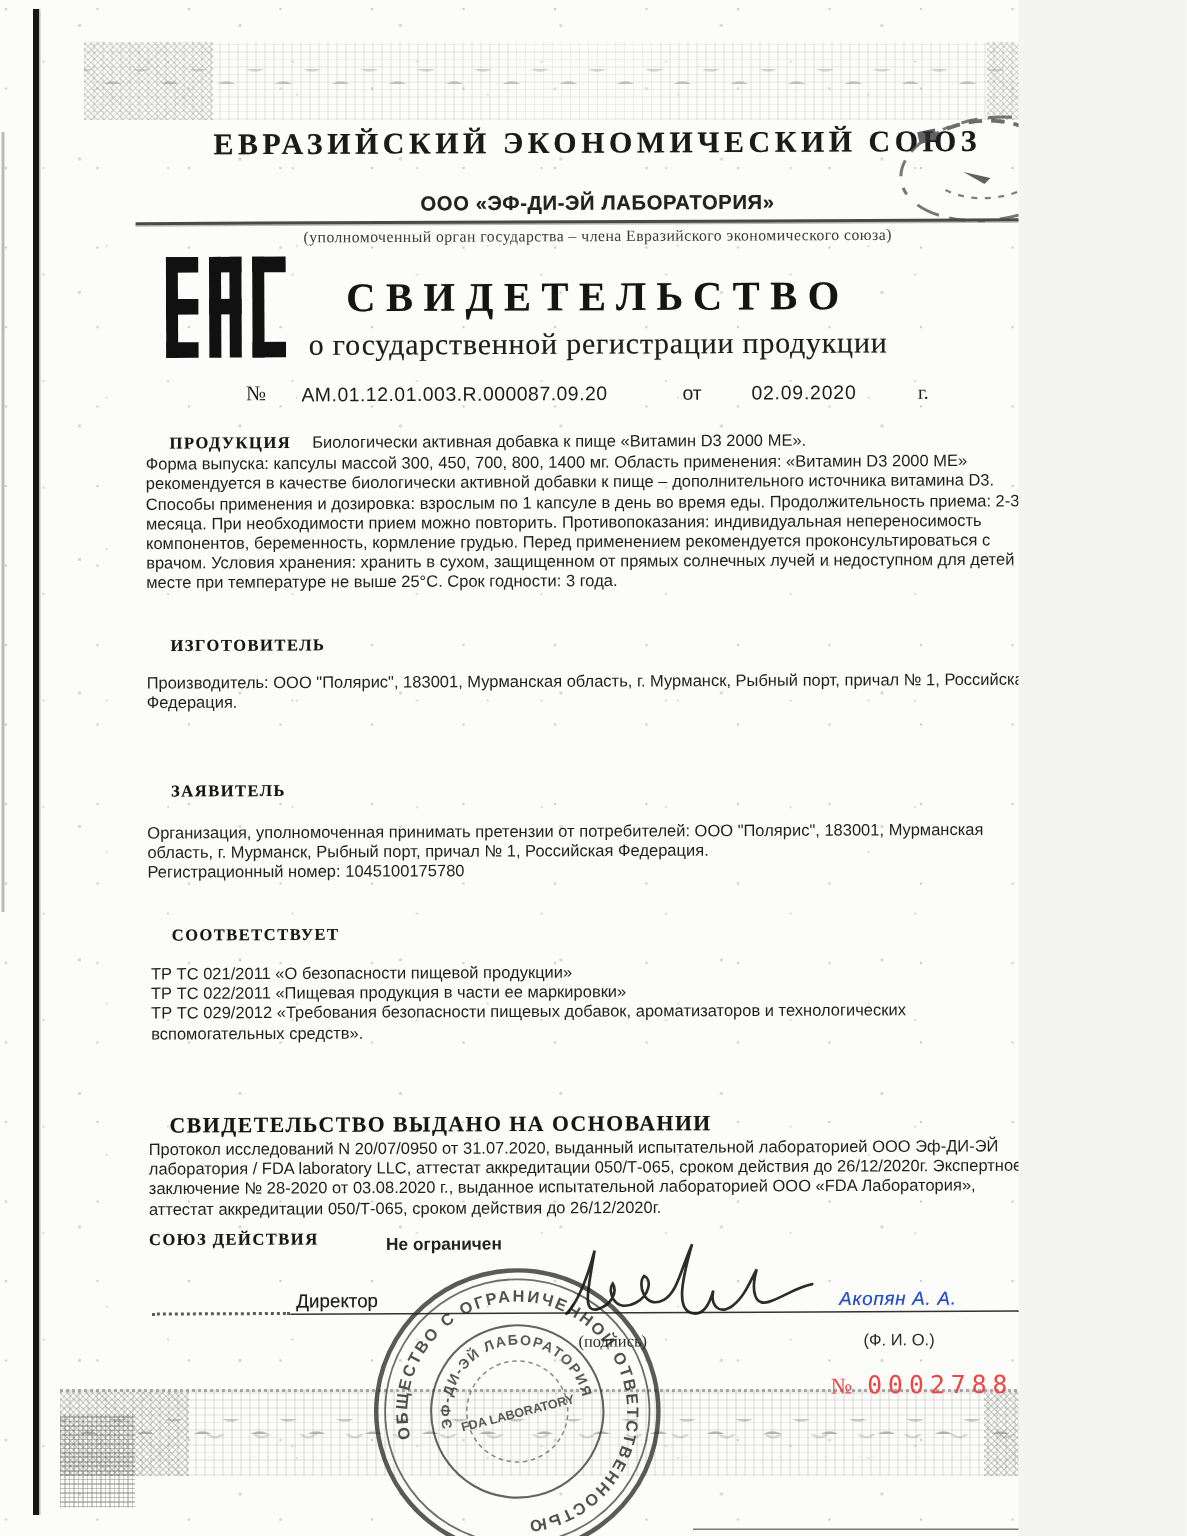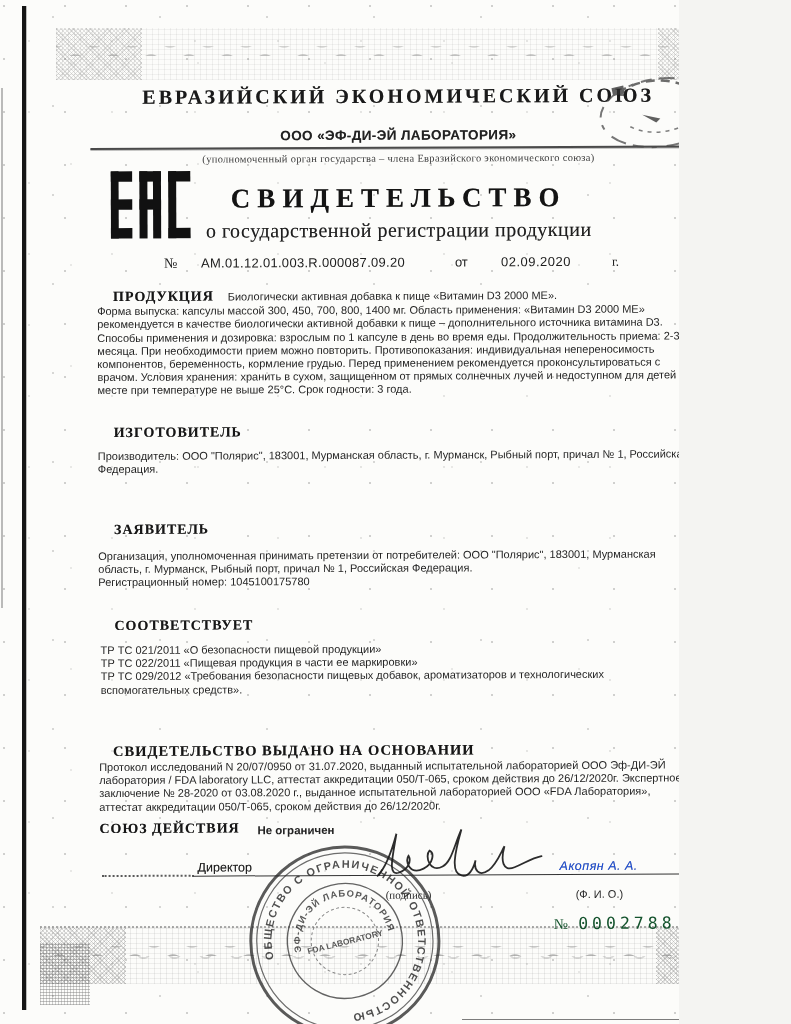--- a/index.html
+++ b/index.html
@@ -69,21 +69,21 @@
     font-size:20px;color:#1e1e1e;letter-spacing:.5px;}
 
   .numrow{position:absolute;left:0;top:255px;width:791px;height:18px;font-size:13px;}
   .numrow .no{position:absolute;left:165px;font-size:14px;}
   .numrow .num{position:absolute;left:202px;font-size:13px;letter-spacing:.3px;}
   .numrow .ot{position:absolute;left:456px;}
   .numrow .date{position:absolute;left:502px;letter-spacing:.5px;}
   .numrow .god{position:absolute;left:613px;}
 
   
-  .sec-h{font-family:"Liberation Serif",serif;font-weight:bold;font-size:14px;
+  .sec-h{font-family:"Liberation Serif",serif;font-weight:bold;font-size:11px;
     letter-spacing:1px;color:#161616;}
   .body-txt{font-size:11px;line-height:13.2px;color:#1f1f1f;text-align:left;}
   .blk{position:absolute;left:98px;width:594px;}
   .product-blk{top:289px;}
   .product-first{margin-bottom:1px;}
   .product-first .sec-h{margin-right:14px;margin-left:16px;}
   .man-h{position:absolute;left:114px;top:424px;text-align:right;}
   .man-b{position:absolute;left:98px;top:449px;width:594px;}
   .app-h{position:absolute;left:114px;top:521px;}
   .app-b{position:absolute;left:98px;top:549px;width:594px;}
@@ -98,21 +98,21 @@
   .sig-dots{position:absolute;left:100px;top:874px;width:92px;border-top:2px dotted #5a5a5a;}
   .sig-line{position:absolute;left:192px;top:875px;width:548px;border-top:1.5px solid #333;}
   .pos-label{position:absolute;left:196px;top:860px;font-size:12.5px;color:#1d1d1d;}
   .name-label{position:absolute;left:558px;top:860px;font-size:12.5px;color:#1d4ed8;letter-spacing:.5px;font-style:italic;}
   .pos-note{position:absolute;left:100px;top:884px;width:252px;
     font-family:"Liberation Serif",serif;font-size:11.5px;line-height:13.5px;color:#2a2a2a;}
   .podpis-note{position:absolute;left:384px;top:889px;font-family:"Liberation Serif",serif;
     font-size:11px;color:#2a2a2a;}
   .fio-note{position:absolute;left:574px;top:889px;font-family:Liberation Sans, sans-serif;
     font-size:11px;color:#2a2a2a;}
-  .blank-num{position:absolute;left:552px;top:915px;font-size:16px;color:#14532d;}
+  .blank-num{position:absolute;left:552px;top:915px;font-size:16px;color:#ef4444;}
   .blank-num .sign{font-family:"Liberation Serif",serif;margin-right:10px;font-size:15px;}
   .blank-num .digits{font-family:"DejaVu Sans Mono",monospace;letter-spacing:4px;font-size:16.5px;}
   .signature{position:absolute;left:372px;top:826px;width:178px;height:64px;z-index:5;}
   .stamp{position:absolute;left:244px;top:842px;width:198px;height:198px;z-index:4;opacity:.88;
     transform:rotate(-14deg);}
 </style>
 </head>
 <body>
 
 <div class="page">

